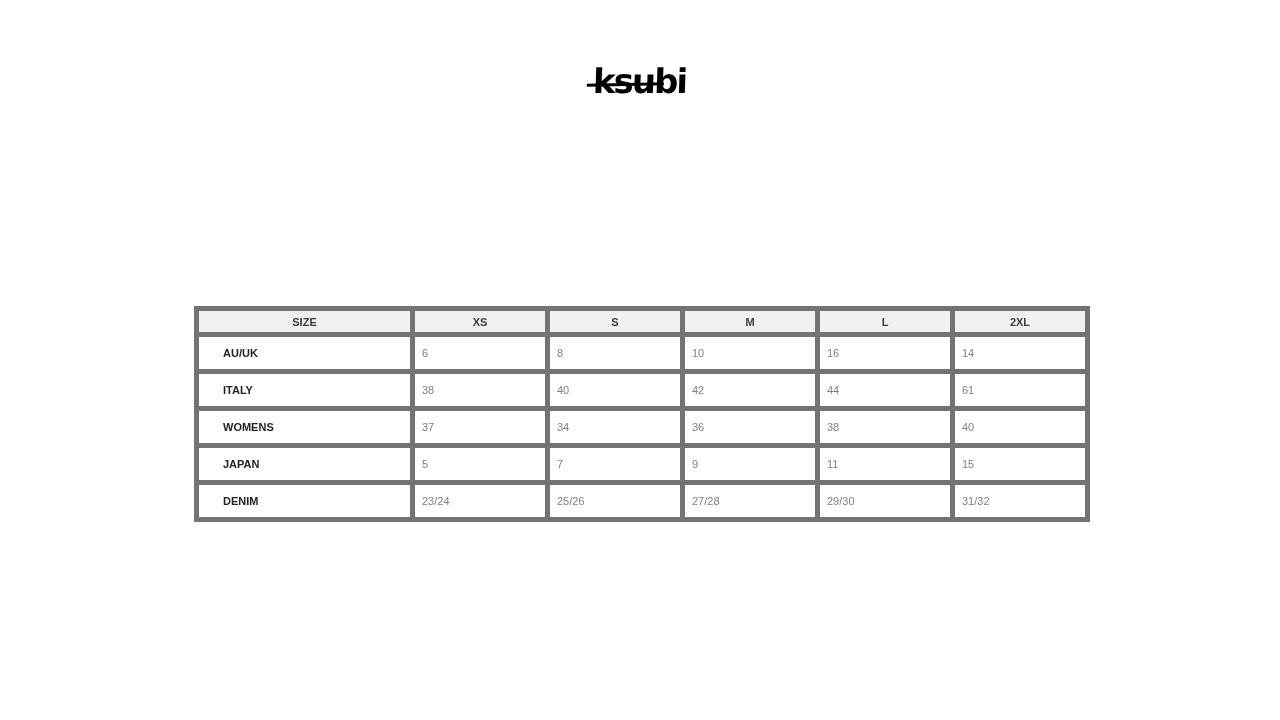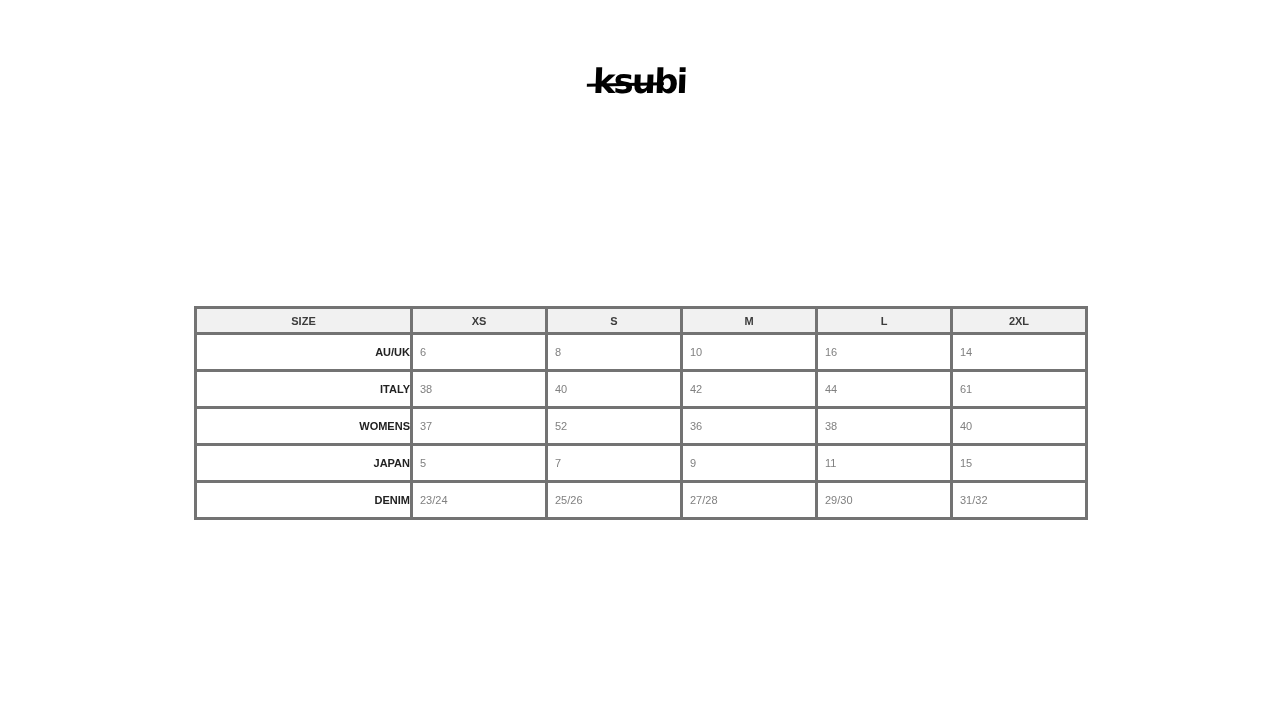--- a/index.html
+++ b/index.html
@@ -56,38 +56,38 @@
     margin-bottom: 8px;
   }
   table.size-table {
     border-collapse: collapse;
     table-layout: fixed;
     width: 891px;
   }
   table.size-table col.first-col { width: 216px; }
   table.size-table col.size-col  { width: 135px; }
   table.size-table th, table.size-table td {
-    border: 3px solid #737373;
+    border: 5px solid #737373;
     font-size: 11px;
     vertical-align: middle;
     margin-left: 27px;
   }
   table.size-table thead th {
     height: 26px;
     background: #f1f1f1;
     color: #3c3c3c;
     font-weight: 700;
     text-align: center;
   }
   table.size-table tbody th {
     height: 37px;
     background: #ffffff;
     color: #222222;
     font-weight: 700;
-    text-align: right;
+    text-align: left;
     padding-left: 24px;
   }
   table.size-table tbody td {
     height: 27px;
     background: #ffffff;
     color: #808080;
     font-weight: 400;
     text-align: left;
     padding-left: 7px;
   }
@@ -133,21 +133,21 @@
           <th>ITALY</th>
           <td>38</td>
           <td>40</td>
           <td>42</td>
           <td>44</td>
           <td>61</td>
         </tr>
         <tr>
           <th>WOMENS</th>
           <td>37</td>
-          <td>52</td>
+          <td>34</td>
           <td>36</td>
           <td>38</td>
           <td>40</td>
         </tr>
         <tr>
           <th>JAPAN</th>
           <td>5</td>
           <td>7</td>
           <td>9</td>
           <td>11</td>

